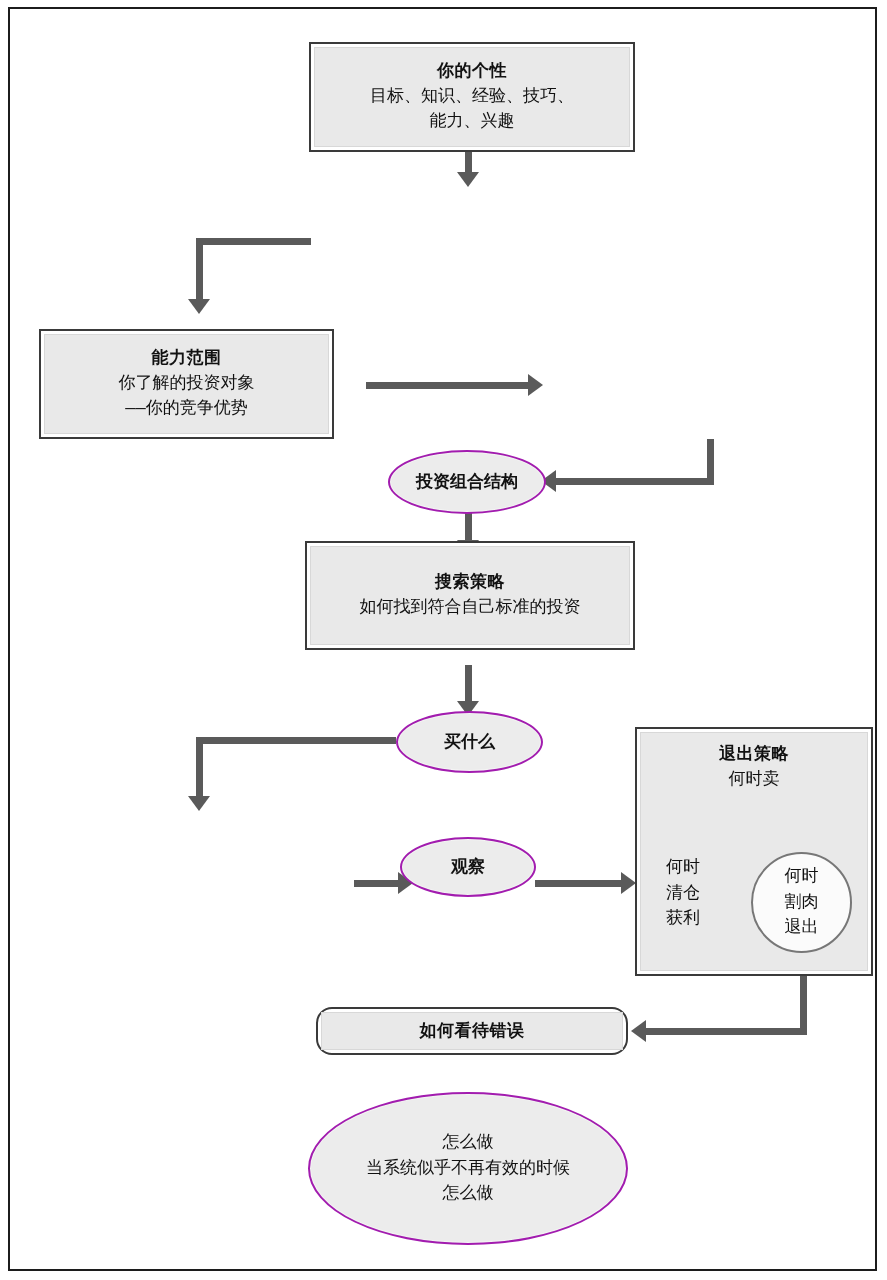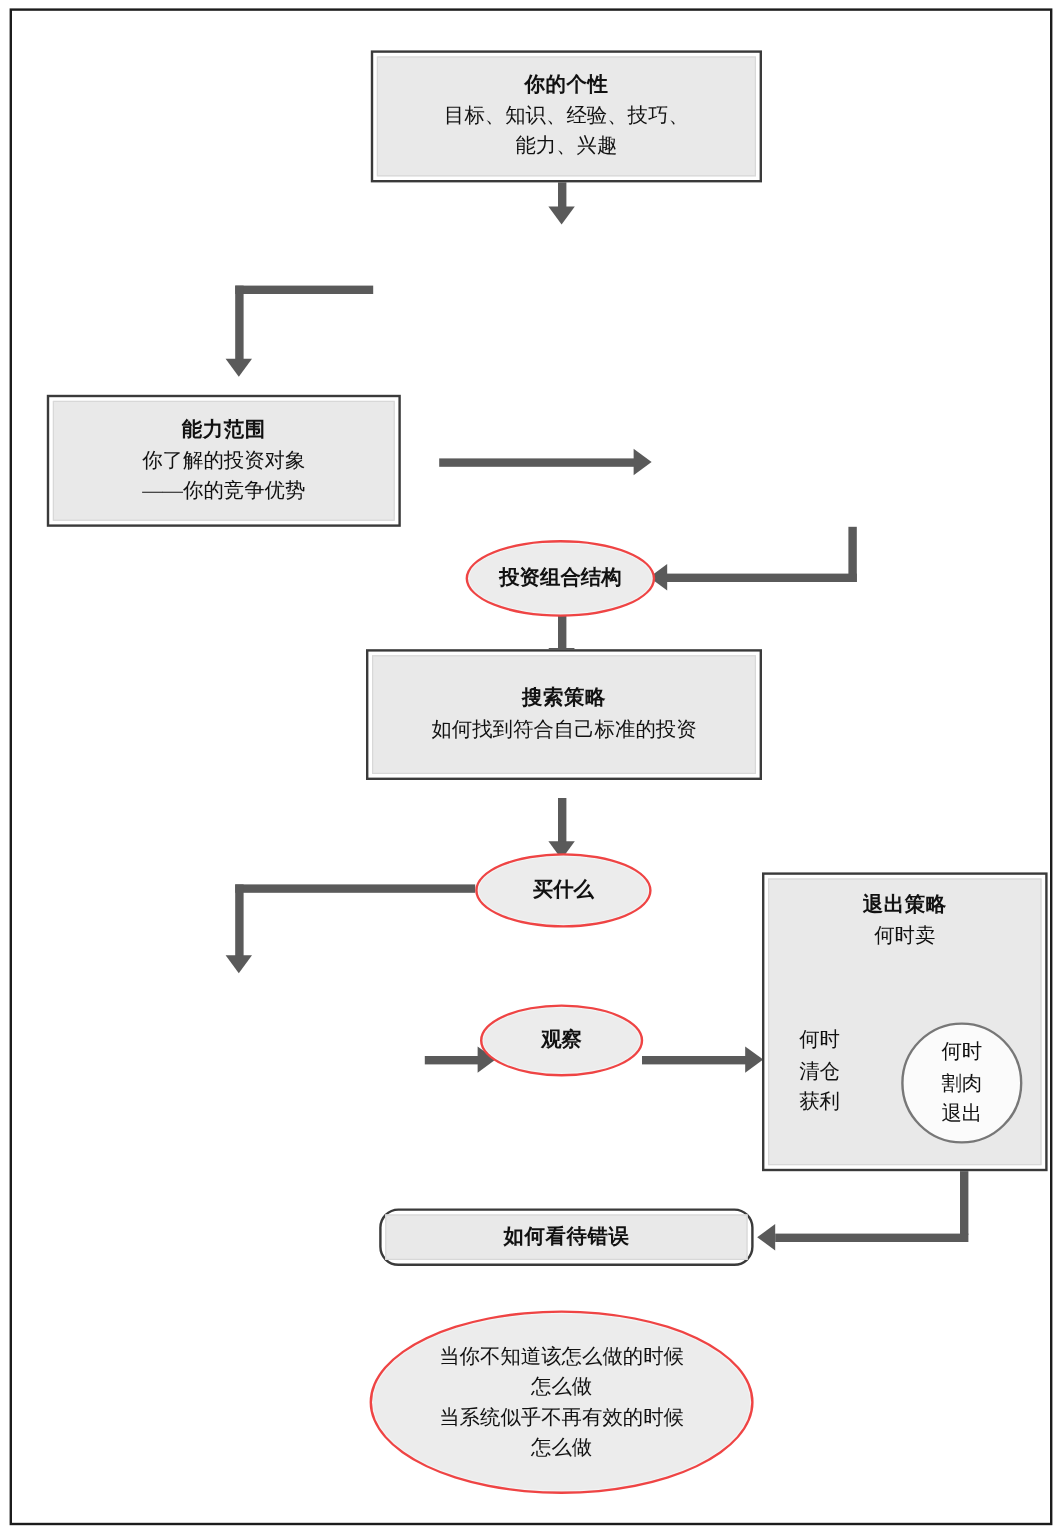--- a/index.html
+++ b/index.html
@@ -43,42 +43,42 @@
   .box > .inner{
     width:100%;height:100%;
     background:#e9e9e9;
     border:1px solid #d8d8d8;
     box-sizing:border-box;
     display:flex;flex-direction:column;
     align-items:center;justify-content:center;
   }
 
   .ellipse{
-    border:2px solid #ef4444;
+    border:2px solid #a21caf;
     background:#ececec;
     border-radius:50%;
     box-shadow:inset 0 0 0 1px #f4f4f4;
   }
 
   .circle{
     border:2px solid #777;
     background:#fbfbfb;
     border-radius:50%;
   }
 
   .ttl{
     font-weight:bold;
     font-size:17px;
     line-height:1.45;
     letter-spacing:.5px;
   }
   .ln{
     font-size:17px;
     line-height:1.5;
-    font-family:Liberation Serif, serif;
+    font-family:Liberation Mono, monospace;
   }
   .ln-b{
     font-size:17px;
     line-height:1.5;
     font-weight:bold;
     font-family:"Liberation Sans","DejaVu Sans",sans-serif;
   }
 
   
   .conn{position:absolute;background:#5a5a5a;z-index:2;}
@@ -214,20 +214,19 @@
       <div class="ln">退出</div>
     </div>
 
     <div class="node box" style="left:306px;top:998px;width:312px;height:48px;border-radius:16px;">
       <div class="inner">
         <div class="ttl">如何看待错误</div>
       </div>
     </div>
 
     <div class="node ellipse" style="left:298px;top:1083px;width:320px;height:153px;">
-      <div class="ln">当你不知道该怎么做的时候</div>
       <div class="ln">怎么做</div>
       <div class="ln">当系统似乎不再有效的时候</div>
       <div class="ln">怎么做</div>
     </div>
 
   </div>
 </div>
 
 </body></html>

